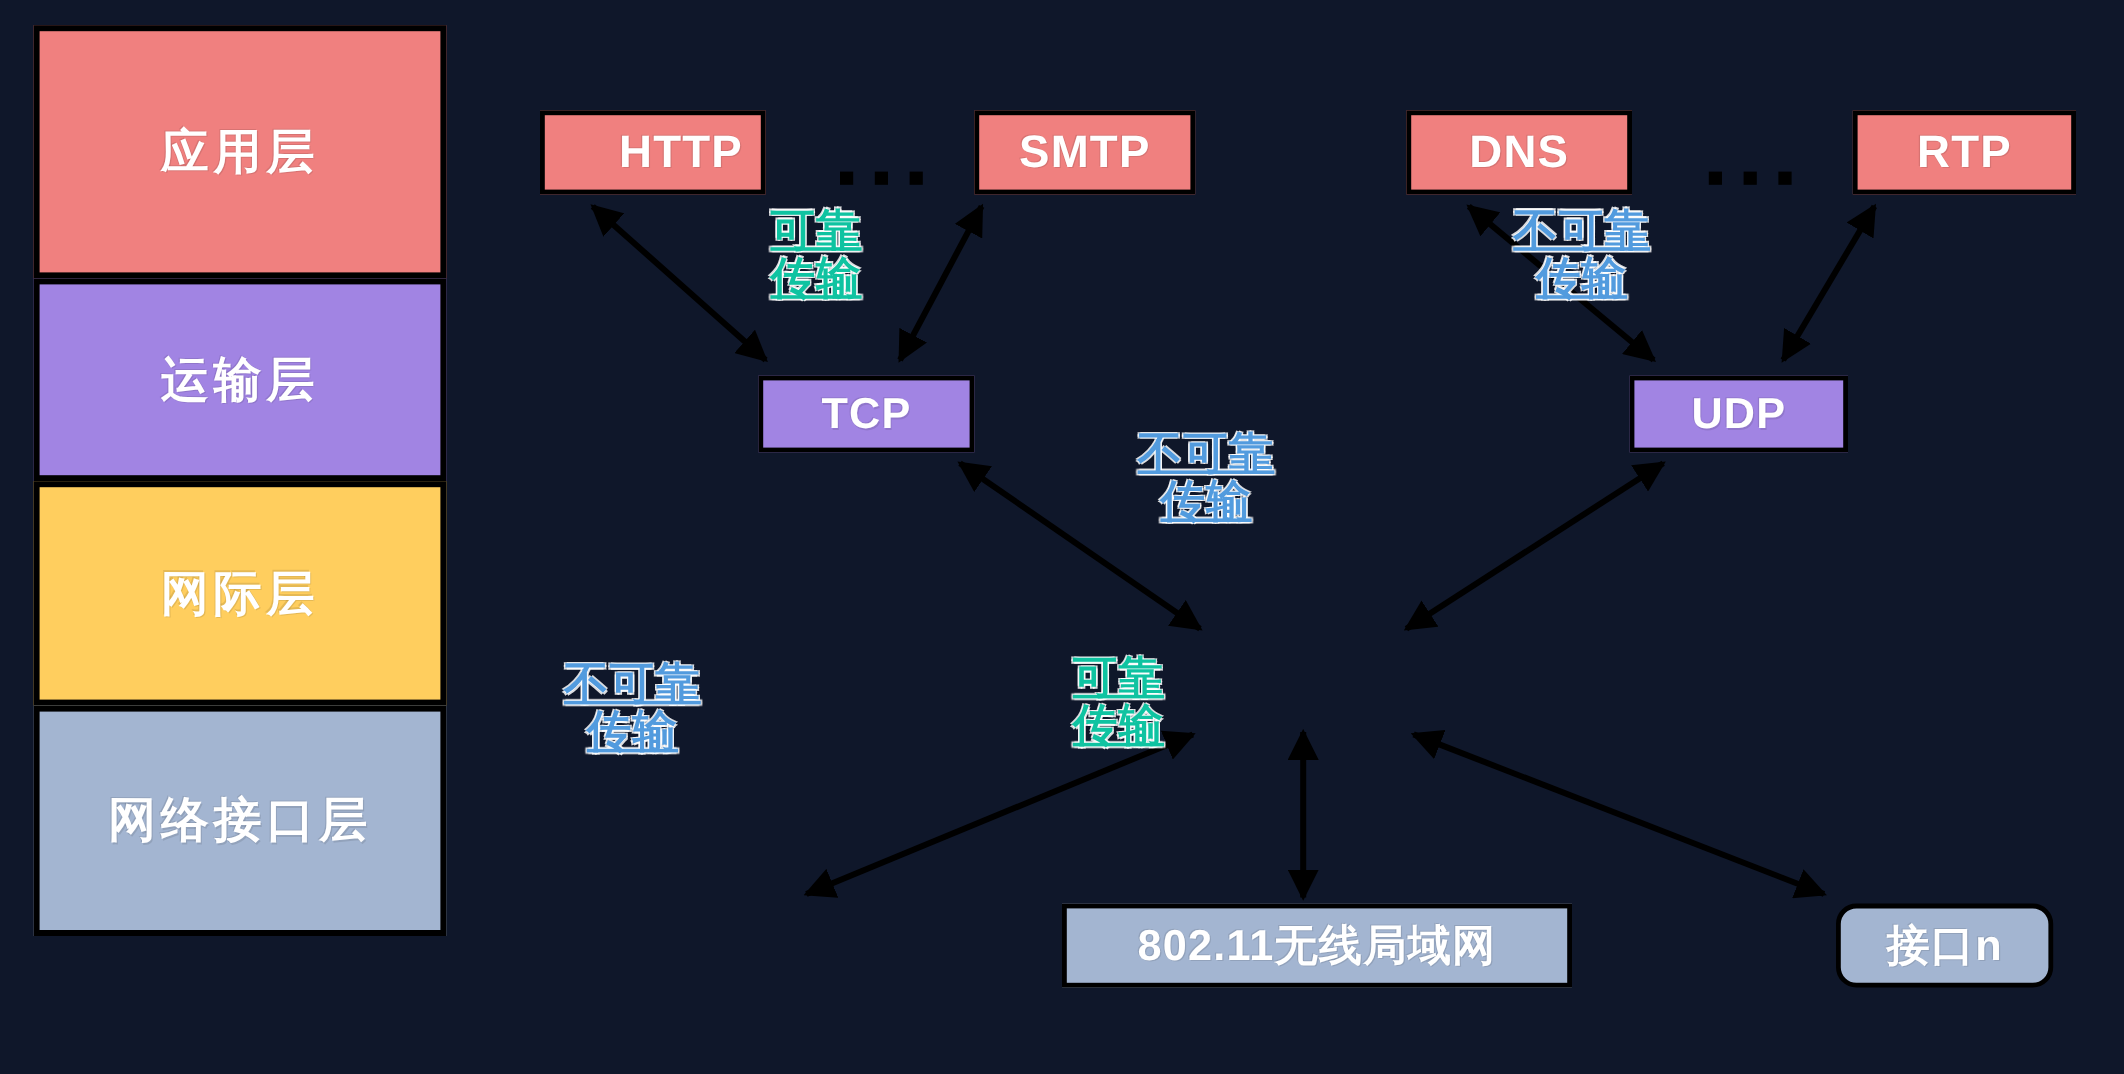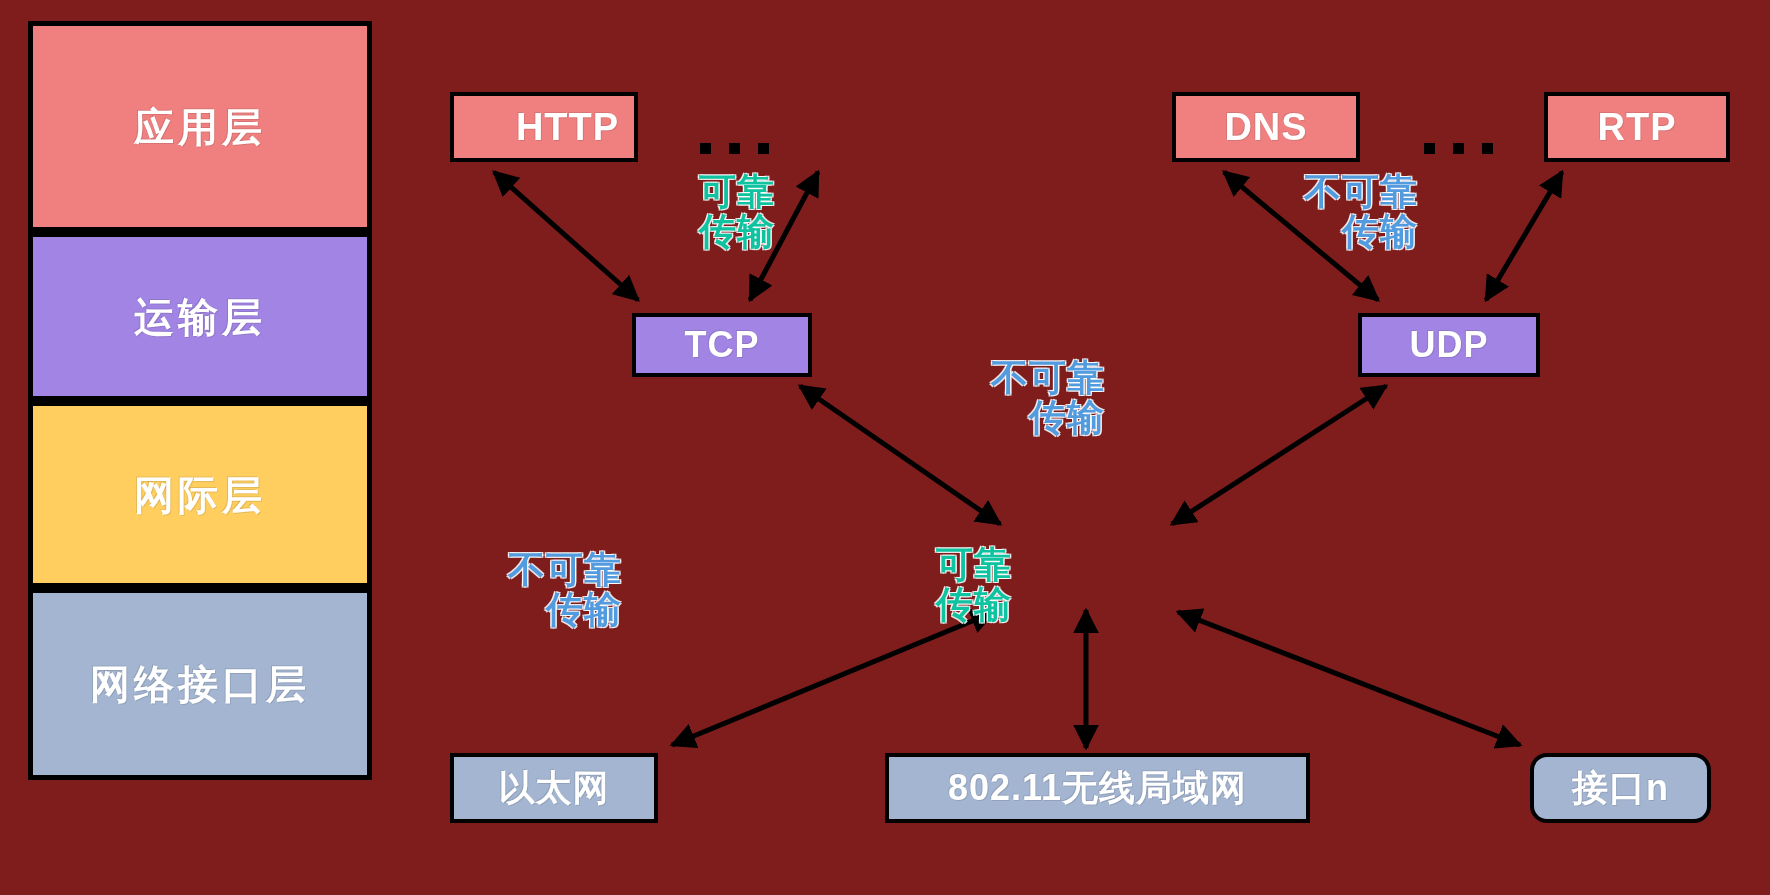--- a/index.html
+++ b/index.html
@@ -7,21 +7,21 @@
     padding: 0;
     background: #ffffff;
   }
   body {
     font-family: "Liberation Sans", "DejaVu Sans", sans-serif;
   }
   #canvas {
     position: relative;
     width: 1770px;
     height: 895px;
-    background: #7f1d1d;
+    background: #0f172a;
     overflow: hidden;
   }
 
   
   .box {
     position: absolute;
     box-sizing: border-box;
     border: 4px solid #000000;
     display: flex;
     align-items: center;
@@ -107,28 +107,29 @@
   }
   .e-left  { left: 700px;  top: 143px; }
   .e-right { left: 1424px; top: 143px; }
 
   
   .edge-label {
     position: absolute;
     font-weight: bold;
     font-size: 37px;
     line-height: 1.08;
-    text-align: right;
+    text-align: center;
     white-space: pre-line;
     letter-spacing: 1px;
     text-shadow:
       -1.2px -1.2px 0 rgba(255,255,255,0.85),
        1.2px  1.2px 0 rgba(255,255,255,0.85),
       -1.2px  1.2px 0 rgba(255,255,255,0.85),
        1.2px -1.2px 0 rgba(255,255,255,0.85);
+    text-decoration: underline;
   }
   .lbl-reliable   { color: #0FC3A1; }
   .lbl-unreliable { color: #529BDE; }
 
   .l-tcp  { left: 585px;  top: 172px; width: 190px; }
   .l-udp  { left: 1218px; top: 172px; width: 200px; }
   .l-ip   { left: 905px;  top: 358px; width: 200px; }
   .l-eth  { left: 432px;  top: 550px; width: 190px; }
   .l-wlan { left: 852px;  top: 545px; width: 160px; }
 
@@ -174,39 +175,39 @@
 
       <line x1="994" y1="612" x2="672" y2="745"></line>
 
       <line x1="1086" y1="610" x2="1086" y2="748"></line>
 
       <line x1="1178" y1="612" x2="1520" y2="745"></line>
     </g>
   </svg>
 
   <div class="box proto-app b-http">HTTP</div>
+  <div class="box proto-app b-smtp">SMTP</div>
   <div class="box proto-app b-dns">DNS</div>
   <div class="box proto-app b-rtp">RTP</div>
 
   <div class="ellipsis e-left">
     <i></i>
       <i></i>
       <i></i>
   </div>
   <div class="ellipsis e-right">
     <i></i>
       <i></i>
       <i></i>
   </div>
 
   <div class="box proto-trans b-tcp">TCP</div>
   <div class="box proto-trans b-udp">UDP</div>
 
 
-  <div class="box proto-link b-eth">以太网</div>
   <div class="box proto-link b-wlan">802.11无线局域网</div>
   <div class="box proto-link b-ifn">接口n</div>
 
   <div class="edge-label lbl-reliable l-tcp">可靠
 传输</div>
   <div class="edge-label lbl-unreliable l-udp">不可靠
 传输</div>
   <div class="edge-label lbl-unreliable l-ip">不可靠
 传输</div>
   <div class="edge-label lbl-unreliable l-eth">不可靠

